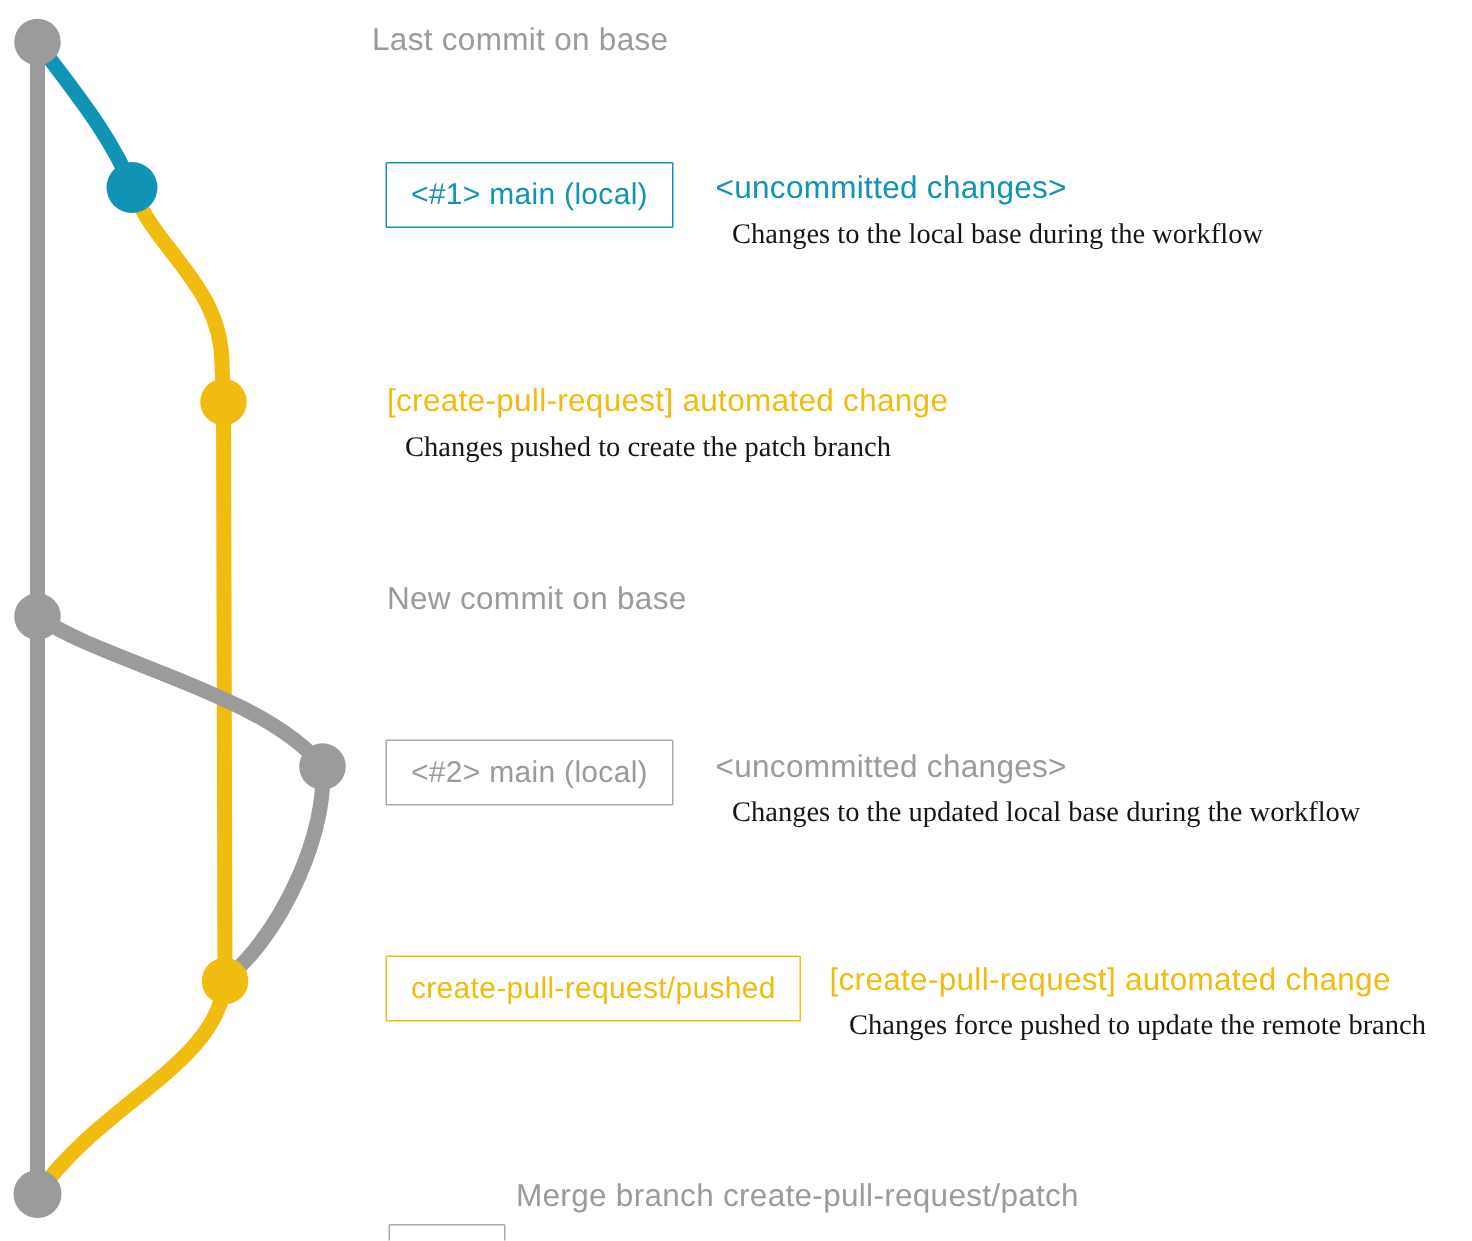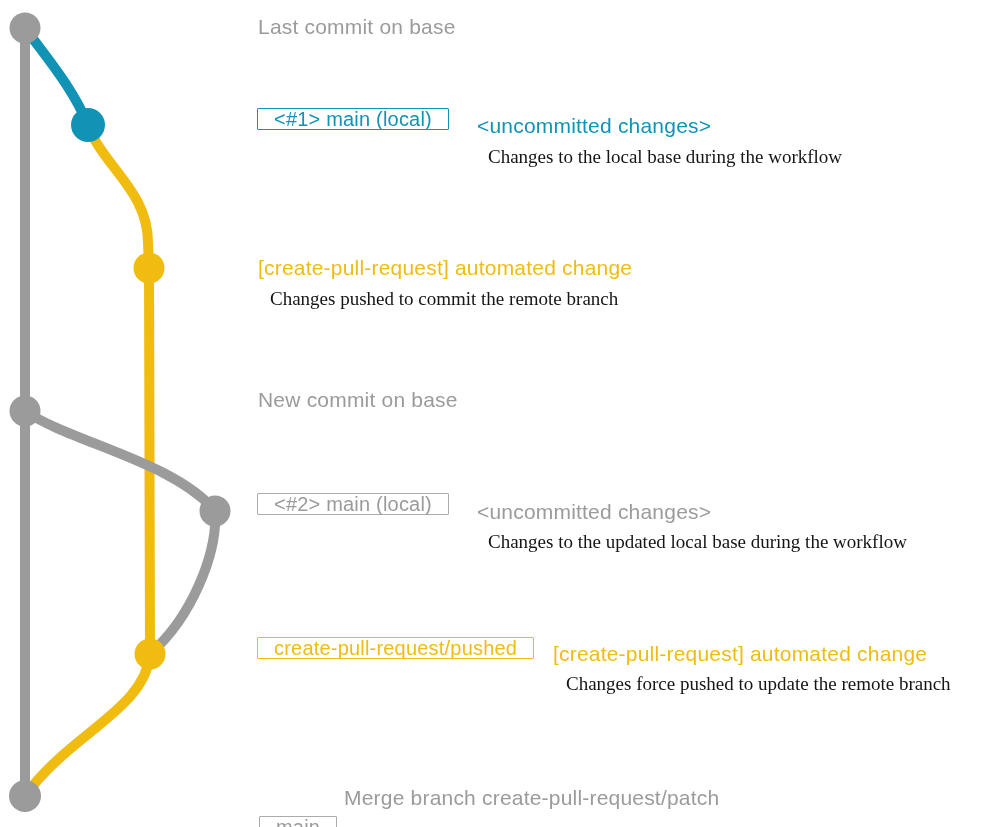--- a/index.html
+++ b/index.html
@@ -15,21 +15,21 @@
   .h{font-size:21px;color:var(--gray);white-space:nowrap;letter-spacing:.2px;}
   .h.teal{color:var(--teal);}
   .h.yellow{color:var(--yellow);}
   .cap{
     font-family:"Liberation Serif",serif;font-size:19px;color:var(--ink);
     white-space:nowrap;
     text-align:center;
   }
   .badge{
     display:inline-flex;align-items:center;justify-content:center;
-    box-sizing:border-box;height:22px;padding:0 16px;
+    box-sizing:border-box;height:44px;padding:0 16px;
     font-size:20px;letter-spacing:.2px;white-space:nowrap;
     border:1.6px solid;border-radius:1px;background:#fff;
   }
   .badge.teal{color:var(--teal);border-color:var(--teal);}
   .badge.grayb{color:var(--gray);border-color:var(--border_gray);text-align:right;}
   .badge.yellow{color:var(--yellow);border-color:var(--yellow);}
   svg .branch{fill:none;stroke-width:10;stroke-linecap:round;}
   svg .sgray{stroke:var(--gray);}
   svg .steal{stroke:var(--teal);}
   svg .syellow{stroke:var(--yellow);}
@@ -58,28 +58,28 @@
 
   <circle class="fgray" cx="25" cy="28" r="15.5"></circle>
   <circle class="fteal" cx="88" cy="125" r="17"></circle>
   <circle class="fyellow" cx="149" cy="268" r="15.5"></circle>
   <circle class="fgray" cx="25" cy="411" r="15.5"></circle>
   <circle class="fgray" cx="215" cy="511" r="15.5"></circle>
   <circle class="fyellow" cx="150" cy="654" r="15.5"></circle>
   <circle class="fgray" cx="25" cy="796" r="16"></circle>
 </svg>
 
-<div class="abs h" style="left:258px;top:15px">Last commit on base</div>
+<div class="abs h" style="left:248px;top:15px">Last commit on base</div>
 
 <div class="abs badge teal" style="left:257px;top:108px">&lt;#1&gt; main (local)</div>
 <div class="abs h teal" style="left:477px;top:114px">&lt;uncommitted changes&gt;</div>
 <div class="abs cap" style="left:488px;top:146px">Changes to the local base during the workflow</div>
 
 <div class="abs h yellow" style="left:258px;top:256px">[create-pull-request] automated change</div>
-<div class="abs cap" style="left:270px;top:288px">Changes pushed to commit the remote branch</div>
+<div class="abs cap" style="left:270px;top:288px">Changes pushed to create the patch branch</div>
 
 <div class="abs h" style="left:258px;top:388px">New commit on base</div>
 
 <div class="abs badge grayb" style="left:257px;top:493px">&lt;#2&gt; main (local)</div>
 <div class="abs h" style="left:477px;top:500px">&lt;uncommitted changes&gt;</div>
 <div class="abs cap" style="left:488px;top:531px">Changes to the updated local base during the workflow</div>
 
 <div class="abs badge yellow" style="left:257px;top:637px">create-pull-request/pushed</div>
 <div class="abs h yellow" style="left:553px;top:642px">[create-pull-request] automated change</div>
 <div class="abs cap" style="left:566px;top:673px">Changes force pushed to update the remote branch</div>

